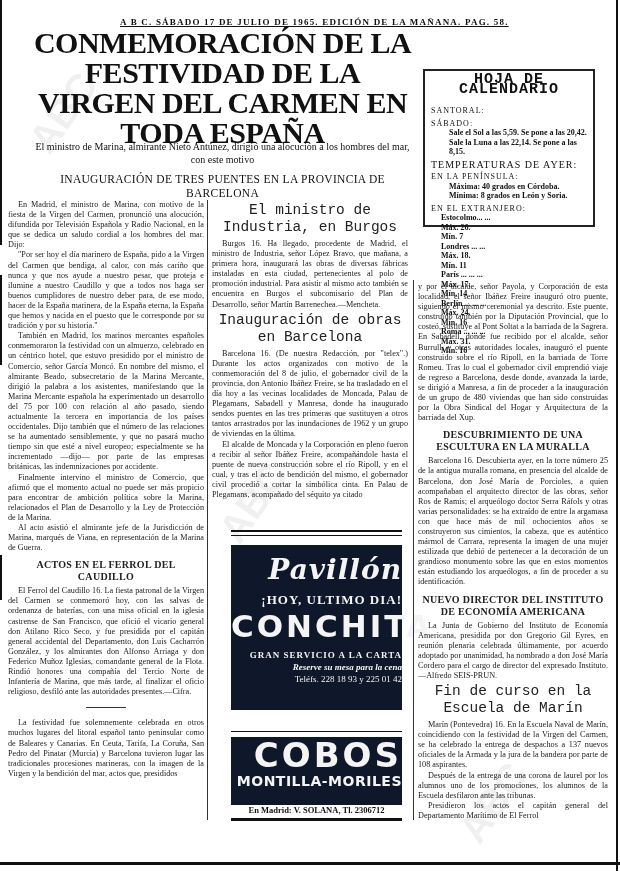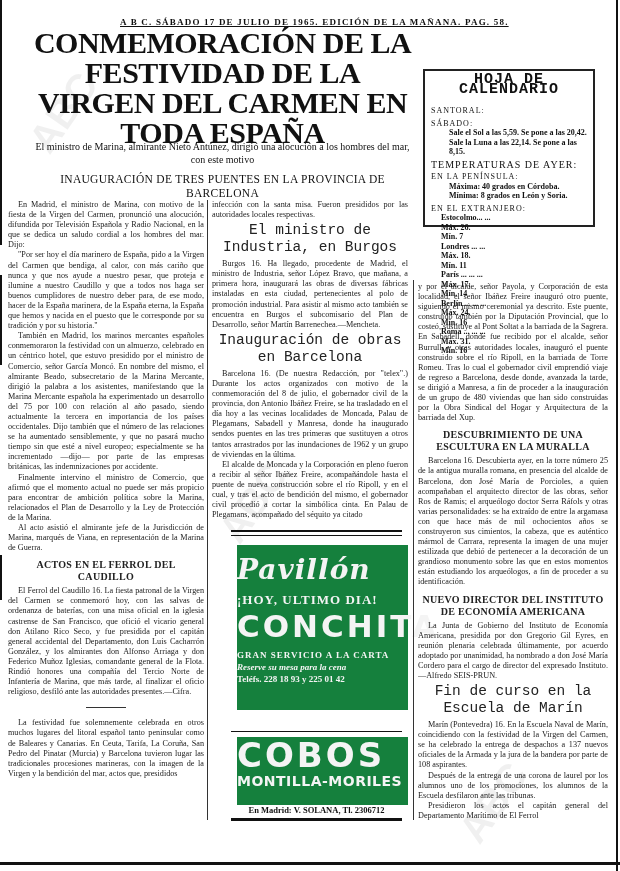--- a/index.html
+++ b/index.html
@@ -20,28 +20,28 @@
   .col .sep{width:40px;height:1px;background:#333;margin:10px auto;}
   .vrule{position:absolute;width:1px;background:#333;}
   .cal-box{position:absolute;left:423px;top:69px;width:172px;height:158px;border:2px solid #222;padding:4px 6px;box-sizing:border-box;font-size:8px;line-height:9.5px;}
   .cal-title{text-align:center;font-weight:bold;font-size:15px;letter-spacing:1px;margin-bottom:12px;font-family:"Liberation Mono",monospace;}
   .cal-sec{font-size:8px;letter-spacing:1px;margin-top:3px;}
   .cal-body{padding-left:18px;font-weight:bold;}
   .cal-temp{font-size:10px;letter-spacing:1px;margin-top:3px;}
   .cal-row{display:flex;padding-left:10px;font-weight:bold;flex-direction:column;}
   .cal-row span:nth-child(1){width:70px;}
   .cal-row span:nth-child(2){width:45px;}
-  .ad{position:absolute;left:237px;width:171px;background:#15803d;color:#f4f4f4;text-align:left;}
+  .ad{position:absolute;left:231px;width:171px;background:#0f172a;color:#f4f4f4;text-align:right;}
   .ad1{top:545px;height:165px;}
   .ad1 .brand{font-family:"DejaVu Serif",serif;font-style:italic;font-weight:bold;font-size:28px;margin-top:8px;letter-spacing:1px;}
   .ad1 .l1{font-weight:bold;font-size:13px;margin-top:6px;letter-spacing:1px;}
   .ad1 .l2{font-weight:bold;font-size:31px;line-height:32px;letter-spacing:3px;margin-top:2px;font-family:"DejaVu Sans",sans-serif;}
   .ad1 .l4{font-weight:bold;font-size:9px;margin-top:8px;letter-spacing:1px;}
   .ad1 .l5{font-weight:bold;font-size:9px;margin-top:2px;font-style:italic;}
-  .ad1 .l6{font-weight:bold;font-size:9px;margin-top:2px;}
+  .ad1 .l6{font-weight:normal;font-size:9px;margin-top:2px;}
   .ad2{top:737px;height:68px;}
   .ad2 .brand{font-family:"DejaVu Sans",sans-serif;font-weight:bold;font-size:34px;line-height:36px;letter-spacing:3px;}
   .ad2 .sub{font-family:"DejaVu Sans",sans-serif;font-weight:bold;font-size:14px;letter-spacing:0.5px;}
   .ad2-foot{position:absolute;left:231px;top:805px;width:171px;text-align:center;font-size:8.5px;font-weight:bold;color:#111;}
   .ad-rule{position:absolute;left:231px;width:171px;height:2px;background:#111;}
   .watermark{position:absolute;color:rgba(0,0,0,0.06);font-size:40px;font-weight:bold;transform:rotate(-55deg);font-family:"Liberation Sans",sans-serif;}
 </style>
 </head>
 <body>
 
@@ -68,21 +68,20 @@
   <p>Al acto asistió el almirante jefe de la Jurisdicción de Marina, marqués de Viana, en representación de la Marina de Guerra.</p>
   <div class="hd">ACTOS EN EL FERROL DEL CAUDILLO</div>
   <p>El Ferrol del Caudillo 16. La fiesta patronal de la Virgen del Carmen se conmemoró hoy, con las salvas de ordenanza de baterías, con una misa oficial en la iglesia castrense de San Francisco, que ofició el vicario general don Atilano Rico Seco, y fue presidida por el capitán general accidental del Departamento, don Luis Cacharrón González, y los almirantes don Alfonso Arriaga y don Federico Muñoz Iglesias, comandante general de la Flota. Rindió honores una compañía del Tercio Norte de Infantería de Marina, que más tarde, al finalizar el oficio religioso, desfiló ante las autoridades presentes.—Cifra.</p>
   <div class="sep"></div>
   <p>La festividad fue solemnemente celebrada en otros muchos lugares del litoral español tanto peninsular como de Baleares y Canarias. En Ceuta, Tarifa, La Coruña, San Pedro del Pinatar (Murcia) y Barcelona tuvieron lugar las tradicionales procesiones marineras, con la imagen de la Virgen y la bendición del mar, actos que, presididos</p>
 </div>
 
 <div class="vrule" style="left:207px;top:200px;height:620px;"></div>
 
 <div class="col" style="left:212px;top:200px;width:196px;">
-  <p style="text-indent:0">infección con la santa misa. Fueron presididos por las autoridades locales respectivas.</p>
   <div class="hd-light">El ministro de Industria, en Burgos</div>
   <p>Burgos 16. Ha llegado, procedente de Madrid, el ministro de Industria, señor López Bravo, que mañana, a primera hora, inaugurará las obras de diversas fábricas instaladas en esta ciudad, pertenecientes al polo de promoción industrial. Para asistir al mismo acto también se encuentra en Burgos el subcomisario del Plan de Desarrollo, señor Martín Barrenechea.—Mencheta.</p>
   <div class="hd-light">Inauguración de obras en Barcelona</div>
   <p>Barcelona 16. (De nuestra Redacción, por "telex".) Durante los actos organizados con motivo de la conmemoración del 8 de julio, el gobernador civil de la provincia, don Antonio Ibáñez Freire, se ha trasladado en el día hoy a las vecinas localidades de Moncada, Palau de Plegamans, Sabadell y Manresa, donde ha inaugurado sendos puentes en las tres primeras que sustituyen a otros tantos arrastrados por las inundaciones de 1962 y un grupo de viviendas en la última.</p>
   <p>El alcalde de Moncada y la Corporación en pleno fueron a recibir al señor Ibáñez Freire, acompañándole hasta el puente de nueva construcción sobre el río Ripoll, y en el cual, y tras el acto de bendición del mismo, el gobernador civil procedió a cortar la simbólica cinta. En Palau de Plegamans, acompañado del séquito ya citado</p>
 </div>
 
 <div class="ad-rule" style="top:530px;"></div>
 <div class="ad-rule" style="top:535px;height:1px;"></div>
 

